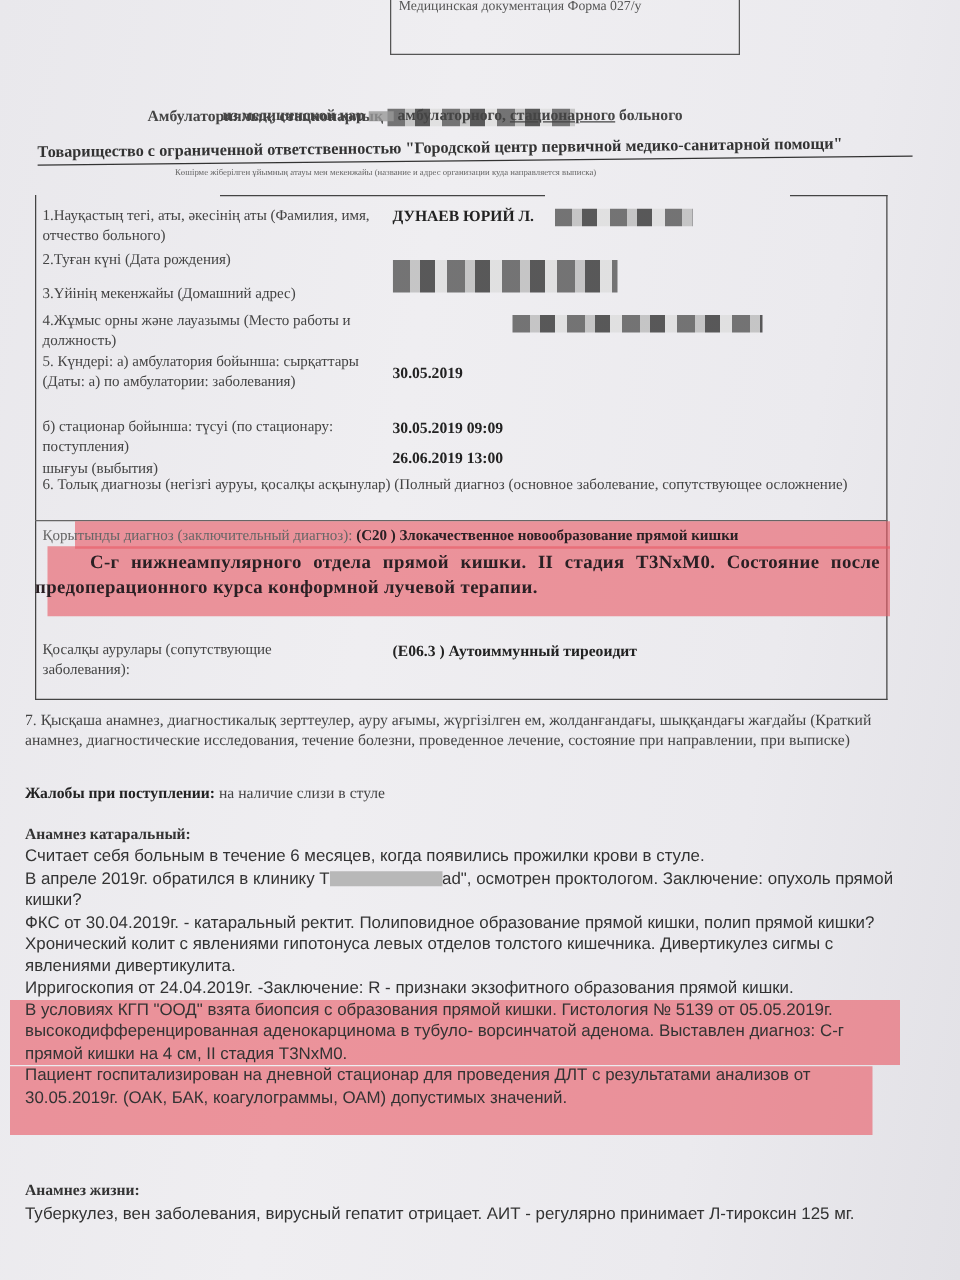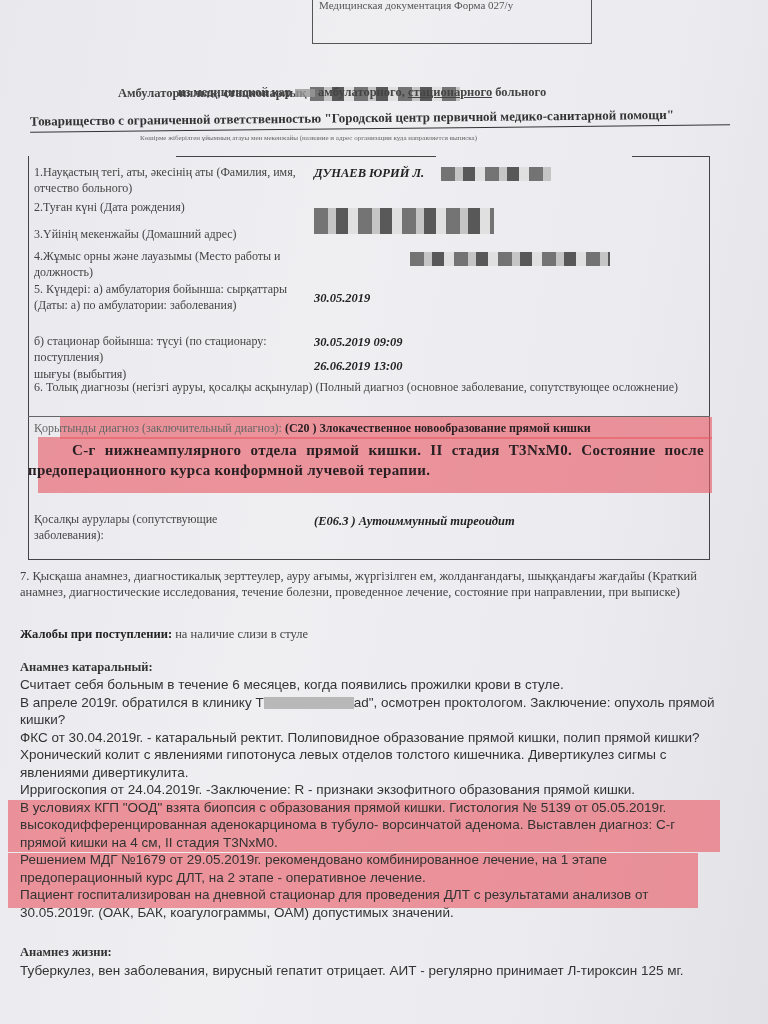--- a/index.html
+++ b/index.html
@@ -15,21 +15,21 @@
     .form-box { left: 312px; top: -4px; width: 280px; height: 48px; border: 1.5px solid #555; border-top: none; font-size: 11px; line-height: 15px; padding: 2px 6px; box-sizing: border-box; color: #555; }
     .title1 { left: 118px; top: 58px; font-size: 12.5px; font-weight: bold; color: #444; margin-top: 28px; }
     .title2 { left: 178px; top: 85px; font-size: 12.5px; font-weight: bold; color: #444; }
     .title2 u { text-decoration: underline; }
     .org { left: 30px; top: 110px; width: 700px; font-size: 13px; font-weight: bold; color: #333; border-bottom: 1.5px solid #333; padding-bottom: 2px; transform: rotate(-0.6deg); }
     .org-sub { left: 140px; top: 134px; font-size: 7px; color: #666; }
     .box { left: 28px; top: 156px; width: 682px; height: 404px; border: 1.5px solid #444; border-top: none; box-sizing: border-box; }
     .box-topline { left: 176px; top: 156px; width: 260px; height: 0; border-top: 1.5px solid #444; }
     .box-topright { left: 632px; top: 156px; width: 78px; border-top: 1.5px solid #444; }
     .lbl { font-size: 12px; color: #444; line-height: 16px; }
-    .val { font-size: 12.5px; font-weight: bold; color: #222; font-style: italic; }
+    .val { font-size: 12.5px; font-weight: bold; color: #222; }
     .hl { background: rgba(232, 90, 102, 0.62); }
     .diag-band { left: 38px; top: 437px; width: 674px; height: 56px; }
     .sec7 { left: 20px; top: 568px; width: 700px; font-size: 12.5px; line-height: 16px; color: #444; }
     .body-text { font-family: "Liberation Sans Narrow", "Liberation Sans", sans-serif; font-size: 13.5px; line-height: 17.5px; color: #333; }
     .band2 { left: 8px; top: 800px; width: 712px; height: 52px; }
     .band3 { left: 8px; top: 853px; width: 690px; height: 55px; }
   </style>
 </head>
 <body>
 
@@ -101,18 +101,17 @@
 
 <div class="abs hl band2"></div>
 <div class="abs hl band3"></div>
 
 <div class="abs body-text" style="left:20px;top:676px;width:700px">
   <div>Считает себя больным в течение 6 месяцев, когда появились прожилки крови в стуле.</div>
   <div><span>В апреле 2019г. обратился в клинику Т</span><span class="redact" style="width:90px;height:12px;background:#aaa"></span><span>ad", осмотрен проктологом. Заключение: опухоль прямой кишки?</span></div>
   <div>ФКС от 30.04.2019г. - катаральный ректит. Полиповидное образование прямой кишки, полип прямой кишки? Хронический колит с явлениями гипотонуса левых отделов толстого кишечника. Дивертикулез сигмы с явлениями дивертикулита.</div>
   <div>Ирригоскопия от 24.04.2019г. -Заключение: R - признаки экзофитного образования прямой кишки.</div>
   <div>В условиях КГП "ООД" взята биопсия с образования прямой кишки. Гистология № 5139 от 05.05.2019г. высокодифференцированная аденокарцинома в тубуло- ворсинчатой аденома. Выставлен диагноз: С-г прямой кишки на 4 см, II стадия T3NxM0.</div>
-  <div>Решением МДГ №1679 от 29.05.2019г. рекомендовано комбинированное лечение, на 1 этапе предоперационный курс ДЛТ, на 2 этапе - оперативное лечение.</div>
   <div>Пациент госпитализирован на дневной стационар для проведения ДЛТ с результатами анализов от 30.05.2019г. (ОАК, БАК, коагулограммы, ОАМ) допустимых значений.</div>
 </div>
 
 <div class="abs" style="left:20px;top:945px;font-size:12.5px;font-weight:bold;color:#333">Анамнез жизни:</div>
 <div class="abs body-text" style="left:20px;top:962px;width:720px">Туберкулез, вен заболевания, вирусный гепатит отрицает. АИТ - регулярно принимает Л-тироксин 125 мг.</div>
 
 </body></html>

